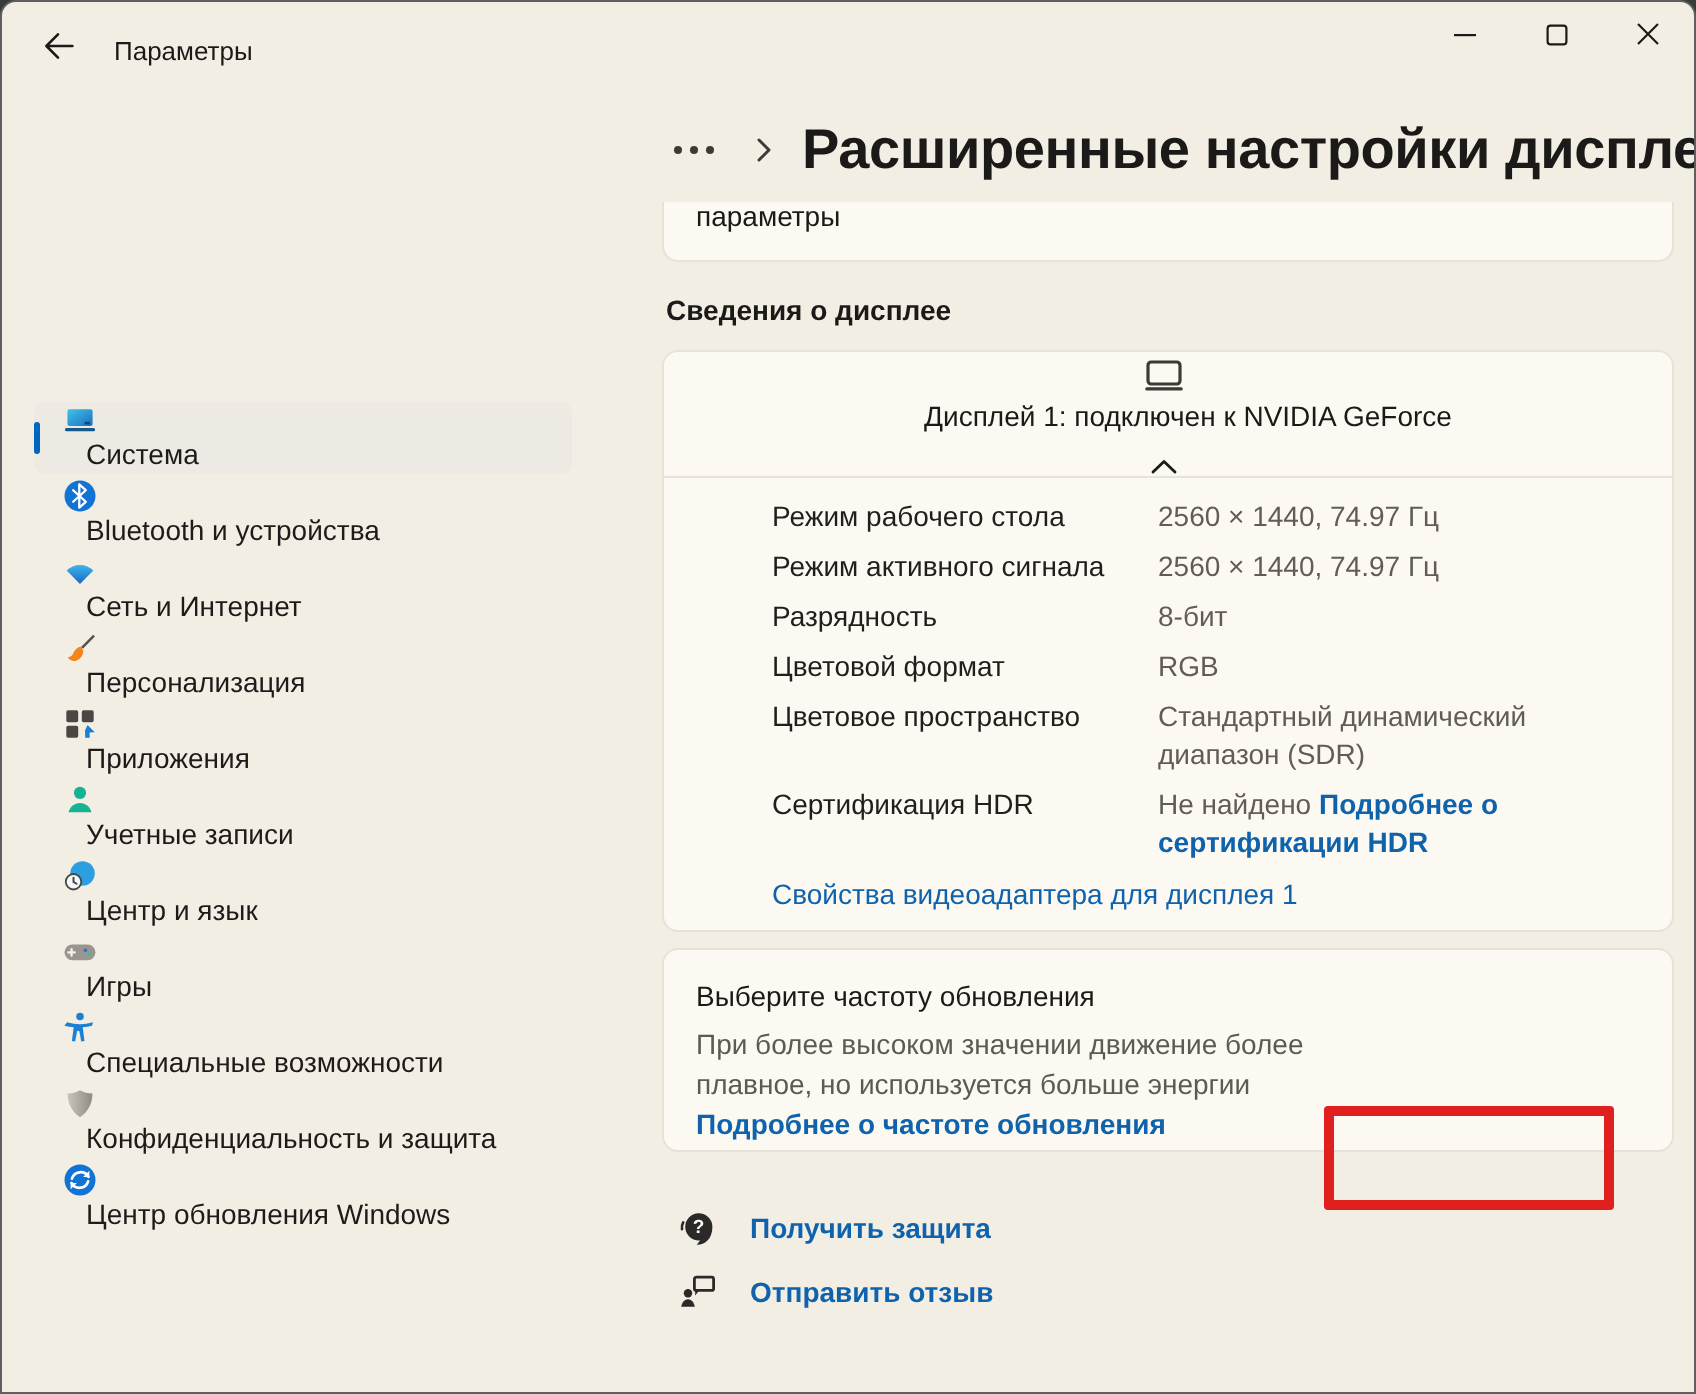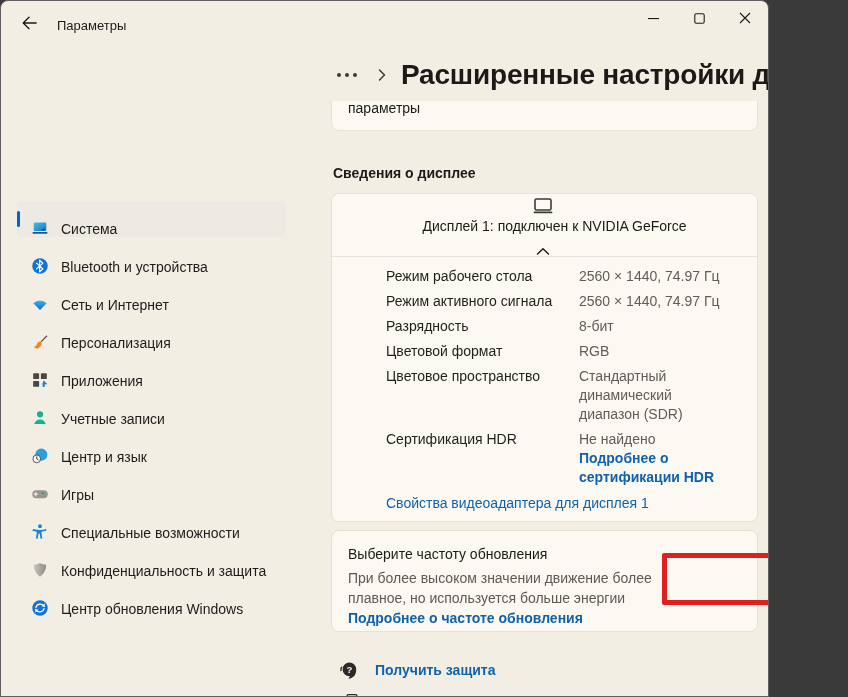--- a/index.html
+++ b/index.html
@@ -2,37 +2,37 @@
 <html><head>
 <meta charset="utf-8">
 <style>
   * { box-sizing: border-box; margin: 0; padding: 0; }
   html,body { width:848px; height:697px; }
   body {
     font-family: "Liberation Sans", sans-serif;
     background:#3a3a3a;
   }
   .window {
-    position:relative; width:769px; height:697px;
+    position:relative; width:848px; height:697px;
     background:#f3eee4; border:1px solid #5f5f5f;
     border-radius:8px 8px 0 0; overflow:hidden;
     color:#1b1a18;
     padding-left:33px;
   }
   
   .titlebar { position:absolute; top:0; left:0; right:0; height:48px; display:flex; align-items:center; }
   .back-btn { width:32px; height:32px; margin-left:12px; display:flex; align-items:center; justify-content:center; border-radius:4px; cursor:pointer; }
   .app-title { margin-left:12px; font-size:13px; color:#1b1a18; }
   .caption-buttons { position:absolute; right:0; top:0; display:flex; }
   .caption-btn { width:46px; height:36px; display:flex; align-items:center; justify-content:center; cursor:pointer; }
   
   .sidebar { position:absolute; left:0; top:48px; bottom:0; width:320px; padding-top:150px; }
   .nav-item {
     position:relative; height:36px; margin:2px 20px 2px 16px; width:269px;
-    display:flex; align-items:flex-end; padding-left:14px; border-radius:5px; cursor:pointer;
+    display:flex; align-items:flex-start; padding-left:14px; border-radius:5px; cursor:pointer;flex-direction:column;
   }
   .nav-item.selected { background:#eceae2; }
   .nav-item.selected::before {
     content:""; position:absolute; left:0; top:10px; width:3px; height:16px;
     border-radius:2px; background:#0067c0;
   }
   .nav-icon { width:18px; height:18px; flex:0 0 18px; display:flex; }
   .nav-icon svg { width:18px; height:18px; }
   .nav-label { margin-left:12px; font-size:14px; color:#1d1c1a; white-space:nowrap; }
   
@@ -44,21 +44,21 @@
   .page-title { font-size:28px; font-weight:600; letter-spacing:-0.2px; white-space:nowrap; }
   .viewport { position:absolute; top:52px; left:0; right:0; bottom:0; overflow:hidden; }
   .content { padding:0 10px; }
   .card {
     background:#fbf9f2; border:1px solid #e7e2d8; border-radius:8px;
   }
   .partial-card {
     height:64px; margin-top:-34px; display:flex; align-items:flex-end;
     padding:0 16px 14px 16px; font-size:14px; color:#1b1a18;
   }
-  .section-title { margin-top:34px; font-size:14px; font-weight:600; color:#1b1a18; padding-left:2px; }
+  .section-title { margin-top:16px; font-size:14px; font-weight:600; color:#1b1a18; padding-left:2px; }
   
   .display-card { margin-top:12px; }
   .card-header { display:flex; align-items:center; height:62px; padding:0 18px 0 14px; cursor:pointer;flex-direction:column; }
   .card-header-icon { width:24px; display:flex; }
   .card-header-title { margin-left:24px; font-size:14px; color:#1b1a18; flex:1; }
   .chevron-up { display:flex; }
   .card-divider { height:1px; background:#e8e3d9; }
   .card-body { padding:10px 30px 10px 54px; }
   .detail-row { display:flex; margin-bottom:6px; font-size:14px; line-height:19px; }
   .detail-label { width:193px; flex:0 0 193px; color:#201f1d; }

